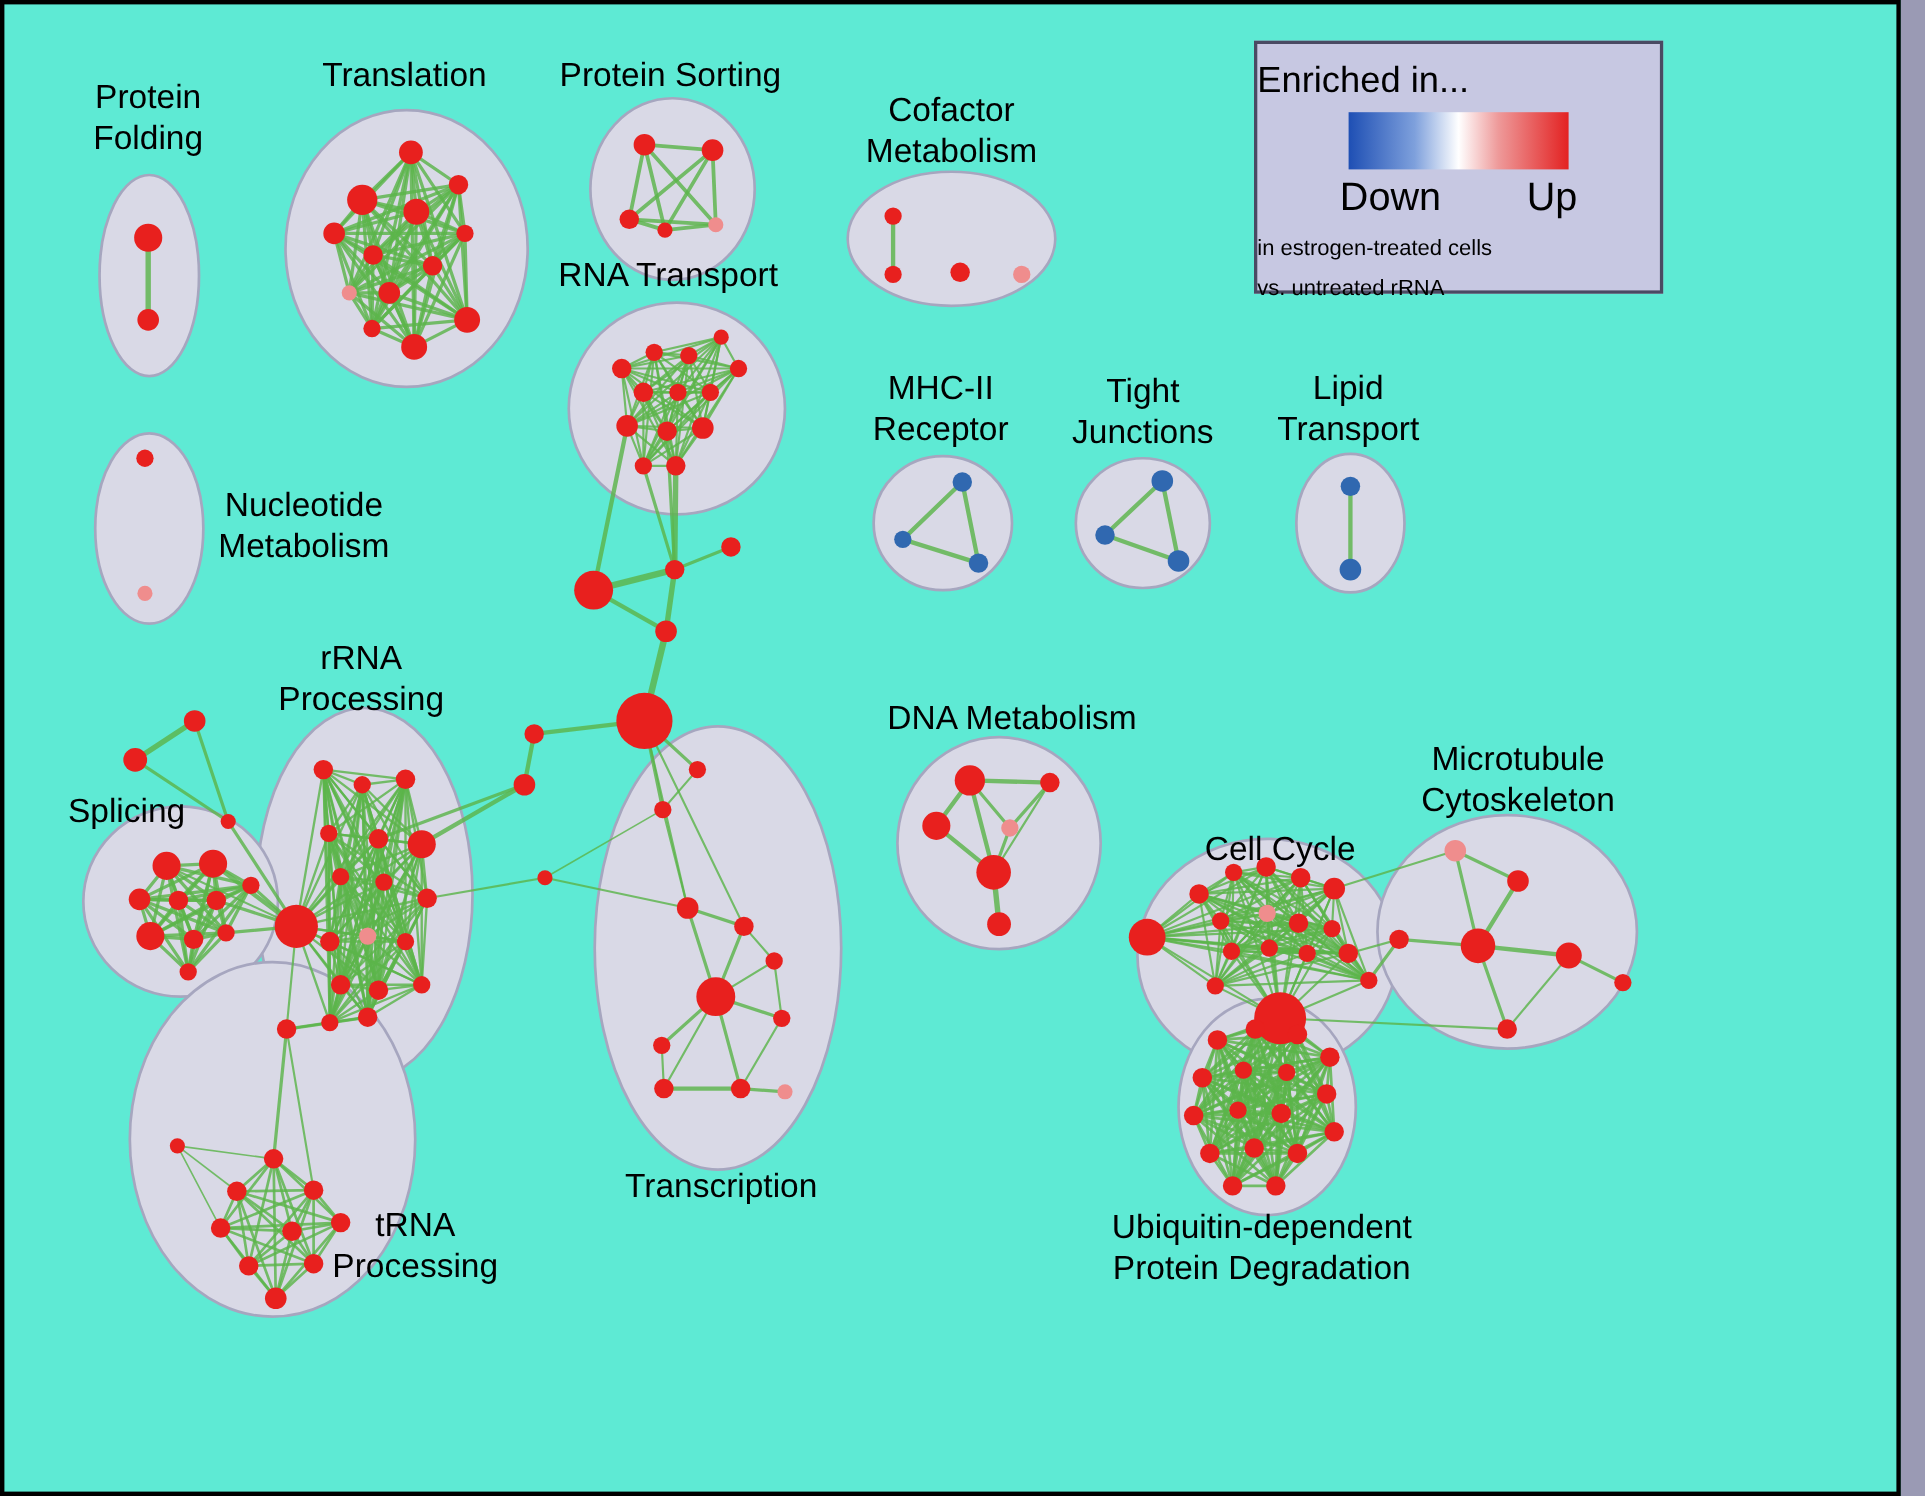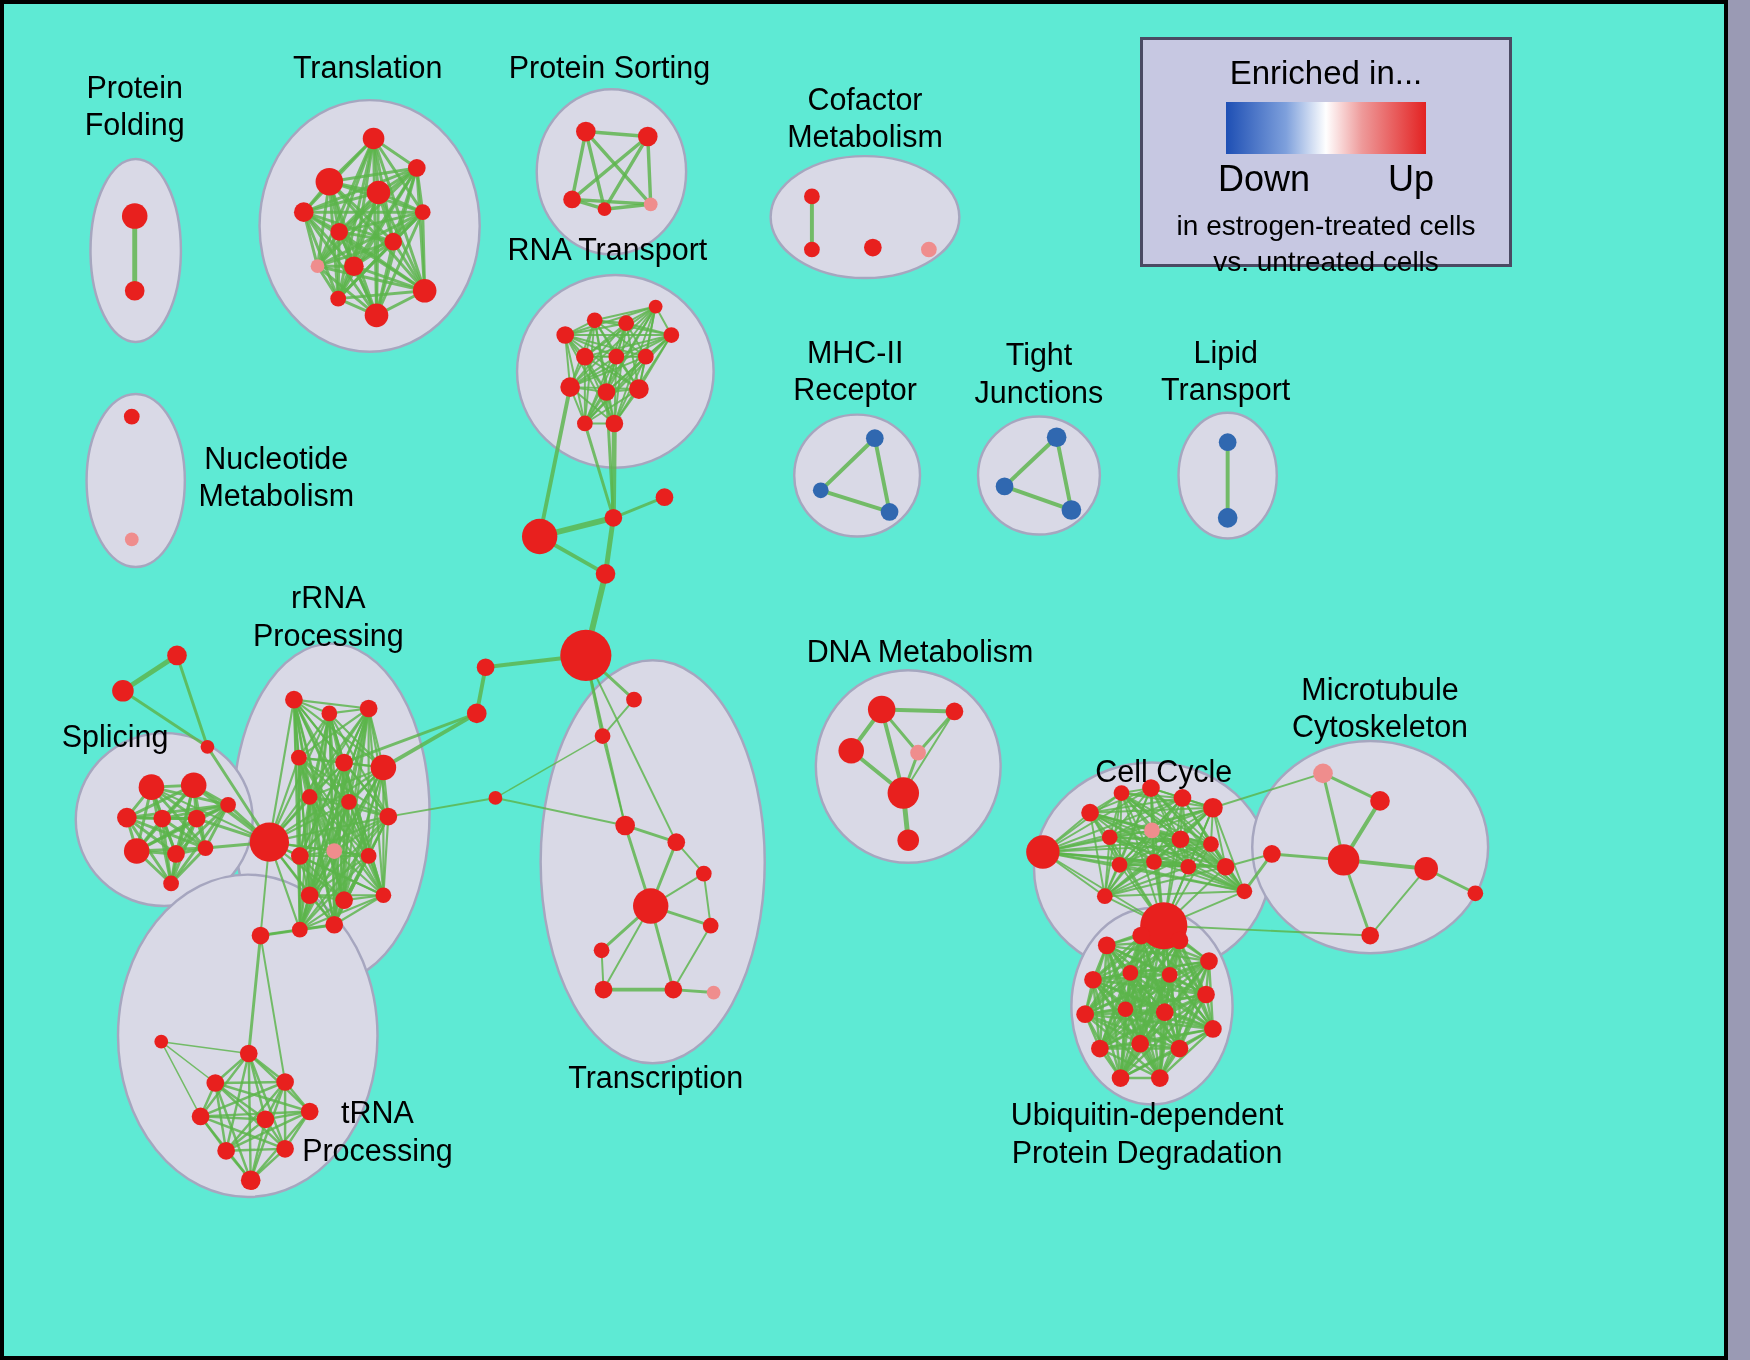--- a/index.html
+++ b/index.html
@@ -12,33 +12,32 @@
     font-family:"Liberation Sans", sans-serif;
     overflow:hidden;
   }
   #network-svg{position:absolute;left:0;top:0;width:100%;height:100%;}
   #legend{
     position:absolute;
     left:1136px;top:33px;width:372px;height:230px;
     box-sizing:border-box;
     border:3px solid #4a4a63;
     background:#c7c8e2;
-    text-align:center;
     color:#000;
   }
   #legend .legend-title{font-size:33px;margin-top:14px;}
   #legend .gradient-bar{
     width:200px;height:52px;margin:10px auto 4px auto;
     background:linear-gradient(to right,#1e4fb4 0%,#7ea0dc 30%,#ffffff 50%,#ee9a9a 68%,#e32222 100%);
   }
   #legend .gradient-labels{
     width:216px;margin:0 auto;display:flex;justify-content:space-between;
     font-size:36px;
   }
-  #legend .legend-sub{font-size:28px;line-height:36px;margin-top:8px;}
+  #legend .legend-sub{font-size:20px;line-height:36px;margin-top:8px;}
   text{font-family:"Liberation Sans", sans-serif;}
 </style>
 </head>
 <body>
 
 <div id="figure">
   <svg id="network-svg" viewBox="0 0 1750 1360">
       <g>
         <ellipse cx="134" cy="243" rx="46" ry="93" fill="#d9d9e6" stroke="#a6a6bf" stroke-width="2.5"></ellipse>
         <ellipse cx="372" cy="218" rx="112" ry="128" fill="#d9d9e6" stroke="#a6a6bf" stroke-width="2.5"></ellipse>
@@ -1012,16 +1011,16 @@
 
   <div id="legend">
     <div class="legend-title">Enriched in...</div>
     <div class="gradient-bar"></div>
     <div class="gradient-labels">
       <span>Down</span>
       <span>Up</span>
     </div>
     <div class="legend-sub">
       <div>in estrogen-treated cells</div>
-      <div>vs. untreated cells</div>
+      <div>vs. untreated rRNA</div>
     </div>
   </div>
 </div>
 
 </body></html>

